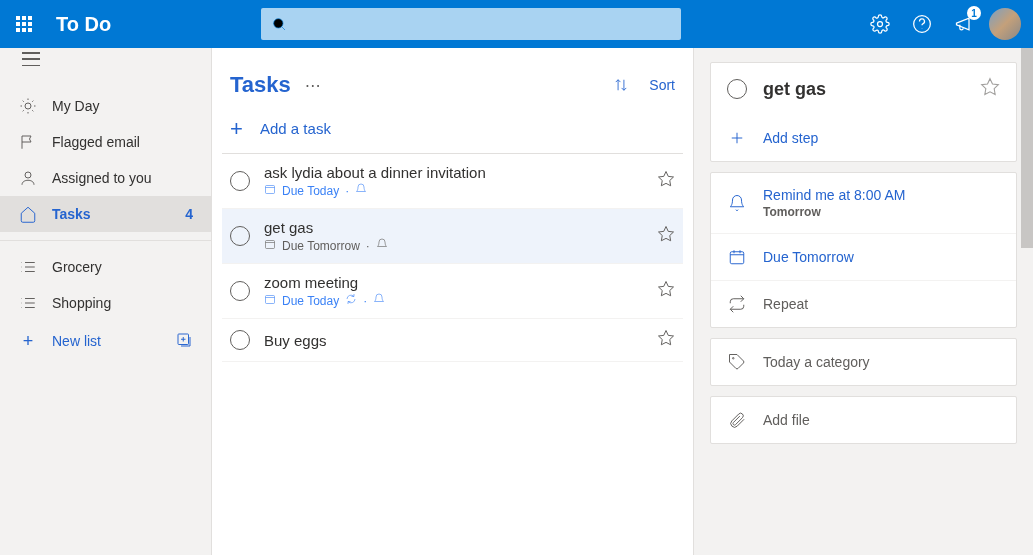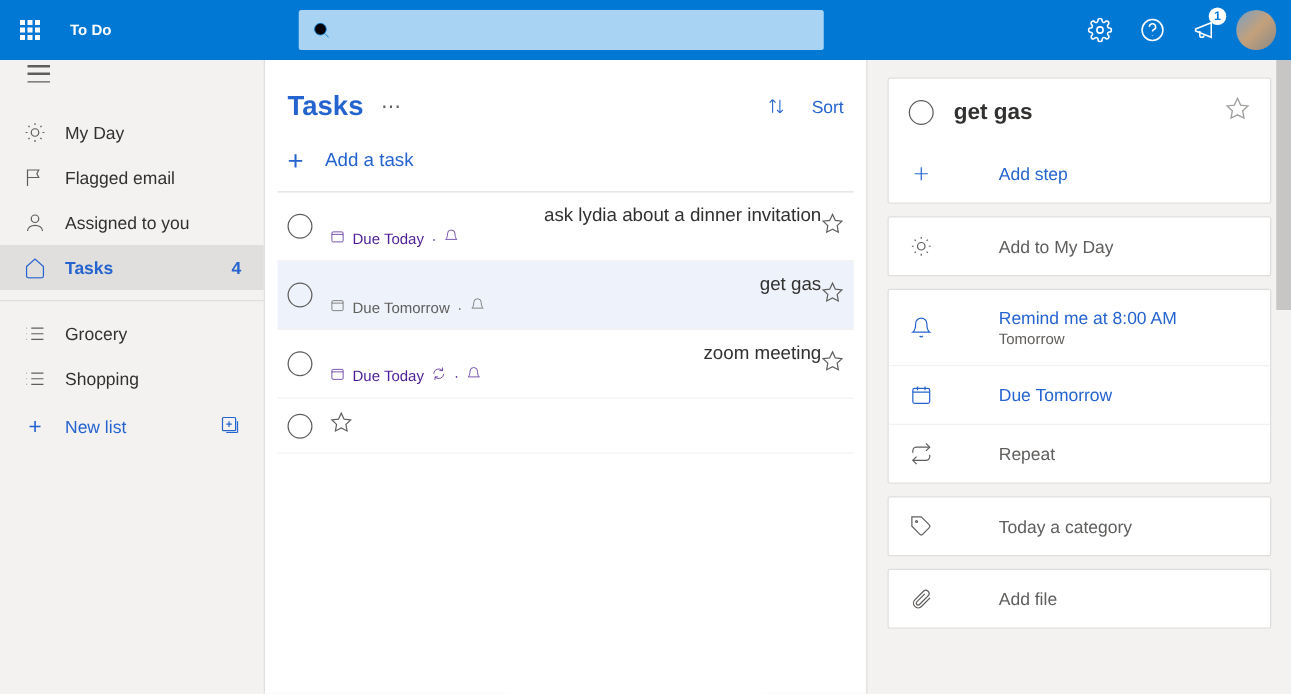--- a/index.html
+++ b/index.html
@@ -3,21 +3,21 @@
 <meta charset="utf-8">
 <style>
 * { box-sizing: border-box; margin: 0; padding: 0; font-family: "Segoe UI", Arial, sans-serif; }
 html, body { width: 1033px; height: 555px; overflow: hidden; background: #f3f2f1; }
 
 
 .header { height: 48px; background: #0078d4; display: flex; align-items: center; color: #fff; }
 .waffle { width: 48px; height: 48px; display:flex; align-items:center; justify-content:center; cursor:pointer; }
 .waffle-grid { width:16px; height:16px; display:grid; grid-template-columns:repeat(3,4px); grid-template-rows:repeat(3,4px); gap:2px; }
 .waffle-grid span { background:#fff; width:4px; height:4px; }
-.app-title { font-size:12px; font-weight:600; margin-left:8px; flex-shrink:0; }
+.app-title { font-size:20px; font-weight:600; margin-left:8px; flex-shrink:0; }
 .search-wrap { margin-left: 150px; }
 .search-box { width: 420px; height: 32px; background: #a9d3f2; border-radius:2px; display:flex; align-items:center; padding:0 10px; }
 .search-box svg { stroke:#0078d4; }
 .header-spacer { flex:1; }
 .header-icon { width:42px; height:48px; display:flex; align-items:center; justify-content:center; cursor:pointer; position:relative; }
 .header-icon svg { stroke:#fff; fill:none; stroke-width:1.5; }
 .badge { position:absolute; top:6px; right:4px; background:#fff; color:#0078d4; font-size:10px; width:14px; height:14px; border-radius:50%; display:flex; align-items:center; justify-content:center; font-weight:600;}
 .avatar { width:32px; height:32px; border-radius:50%; background:linear-gradient(135deg,#7aa0c4,#c4a07a,#888); margin:0 12px 0 4px; cursor:pointer; }
 
 
@@ -47,41 +47,41 @@
 .sort-btn { margin-left:auto; color:#2564cf; font-size:14px; cursor:pointer; display:flex; align-items:center; gap:21px;}
 .sort-btn svg { stroke:#2564cf; fill:none; stroke-width:1.5; }
 
 .add-task-row { height:50px; display:flex; align-items:center; padding:0 8px; color:#2564cf; font-size:15px; cursor:text; border-bottom:1px solid #e1dfdd; }
 .add-task-row .plus { font-size:22px; width:30px; text-align:left; font-weight:300;}
 
 .task-row { display:flex; align-items:center; padding:10px 8px; border-bottom:1px solid #f3f2f1; cursor:pointer; }
 .task-row.selected { background:#eef3fb; }
 .task-circle { width:20px; height:20px; border:1.5px solid #605e5c; border-radius:50%; margin-right:14px; flex-shrink:0; cursor:pointer;}
 .task-body { flex:1; }
-.task-title { font-size:15px; color:#323130;text-align:right; }
+.task-title { font-size:15px; color:#323130; }
 .task-meta { font-size:12px; color:#605e5c; margin-top:2px; display:flex; align-items:center; gap:6px;}
-.task-meta.overdue { color:#4c1d95; }
+.task-meta.overdue { color:#3b82f6; }
 .task-meta svg { stroke:currentColor; fill:none; stroke-width:1.2; width:12px; height:12px;}
 .task-star { cursor:pointer; }
 .task-star svg { stroke:#605e5c; fill:none; stroke-width:1.3; width:18px; height:18px; }
 
 
 .details { width:340px; background:#f3f2f1; border-left:1px solid #e1dfdd; padding:14px 16px; overflow-y:auto;}
 .card { background:#fff; border:1px solid #e1dfdd; border-radius:2px; margin-bottom:10px; }
-.card-row { display:flex; align-items:center; padding:14px 16px; font-size:14px; color:#605e5c; cursor:pointer;gap:36px; }
+.card-row { display:flex; align-items:center; padding:14px 16px; font-size:14px; color:#605e5c; cursor:pointer; }
 .card-row + .card-row { border-top:1px solid #f3f2f1; }
 .card-row .row-icon { width:20px; margin-right:16px; display:flex; justify-content:center; }
 .card-row .row-icon svg { stroke:#605e5c; fill:none; stroke-width:1.3; width:18px; height:18px;}
 .card-row.blue { color:#2564cf; }
 .card-row.blue .row-icon svg { stroke:#2564cf; }
 .detail-title-row { display:flex; align-items:center; padding:14px 16px;}
 .detail-title-row .task-circle { margin-right:16px; }
 .detail-title { font-size:18px; font-weight:600; color:#323130; flex:1;}
 .detail-star svg { stroke:#a19f9d; fill:none; stroke-width:1.3; width:20px; height:20px;}
-.sub-text { font-size:12px; color:#605e5c; margin-top:2px; }
+.sub-text { font-size:12px; color:#605e5c; margin-top:2px;font-weight:bold; }
 
 .scrollbar { position:absolute; right:0; top:48px; bottom:0; width:12px; background:#f3f2f1;}
 .scrollbar-thumb { position:absolute; top:0; width:12px; height:200px; background:#c8c6c4; }
 </style>
 </head>
 <body>
 
 <div class="header">
   <div class="waffle">
     <div class="waffle-grid">
@@ -312,20 +312,24 @@
     </div>
     </div>
     <div class="task-star">
       <svg viewBox="0 0 24 24">
               <polygon points="12 2 15 8.5 22 9.3 17 14 18.2 21 12 17.8 5.8 21 7 14 2 9.3 9 8.5 12 2"></polygon>
             </svg>
     </div>
         </div>
         <div class="task-row">
           <div class="task-circle"></div>
+    <div class="task-body">
+      <div class="task-title">Buy eggs</div>
+
+    </div>
     <div class="task-star">
       <svg viewBox="0 0 24 24">
               <polygon points="12 2 15 8.5 22 9.3 17 14 18.2 21 12 17.8 5.8 21 7 14 2 9.3 9 8.5 12 2"></polygon>
             </svg>
     </div>
         </div>
       </div>
   </div>
 
   <div class="details">
@@ -343,38 +347,20 @@
         <span class="row-icon">
             <svg viewBox="0 0 24 24">
               <line x1="12" y1="5" x2="12" y2="19"></line>
               <line x1="5" y1="12" x2="19" y2="12"></line>
             </svg>
           </span>
         <span>Add step</span>
       </div>
     </div>
 
-    <div class="card">
-      <div class="card-row">
-        <span class="row-icon">
-            <svg viewBox="0 0 24 24">
-              <circle cx="12" cy="12" r="4"></circle>
-              <line x1="12" y1="2" x2="12" y2="4"></line>
-              <line x1="12" y1="20" x2="12" y2="22"></line>
-              <line x1="4.9" y1="4.9" x2="6.3" y2="6.3"></line>
-              <line x1="17.7" y1="17.7" x2="19.1" y2="19.1"></line>
-              <line x1="2" y1="12" x2="4" y2="12"></line>
-              <line x1="20" y1="12" x2="22" y2="12"></line>
-              <line x1="4.9" y1="19.1" x2="6.3" y2="17.7"></line>
-              <line x1="17.7" y1="6.3" x2="19.1" y2="4.9"></line>
-            </svg>
-          </span>
-        <span>Add to My Day</span>
-      </div>
-    </div>
 
     <div class="card">
       <div class="card-row blue">
         <span class="row-icon">
             <svg viewBox="0 0 24 24">
               <path d="M18 8a6 6 0 1 0-12 0c0 7-3 9-3 9h18s-3-2-3-9"></path>
               <path d="M13.7 21a2 2 0 0 1-3.4 0"></path>
             </svg>
           </span>
         <div>

